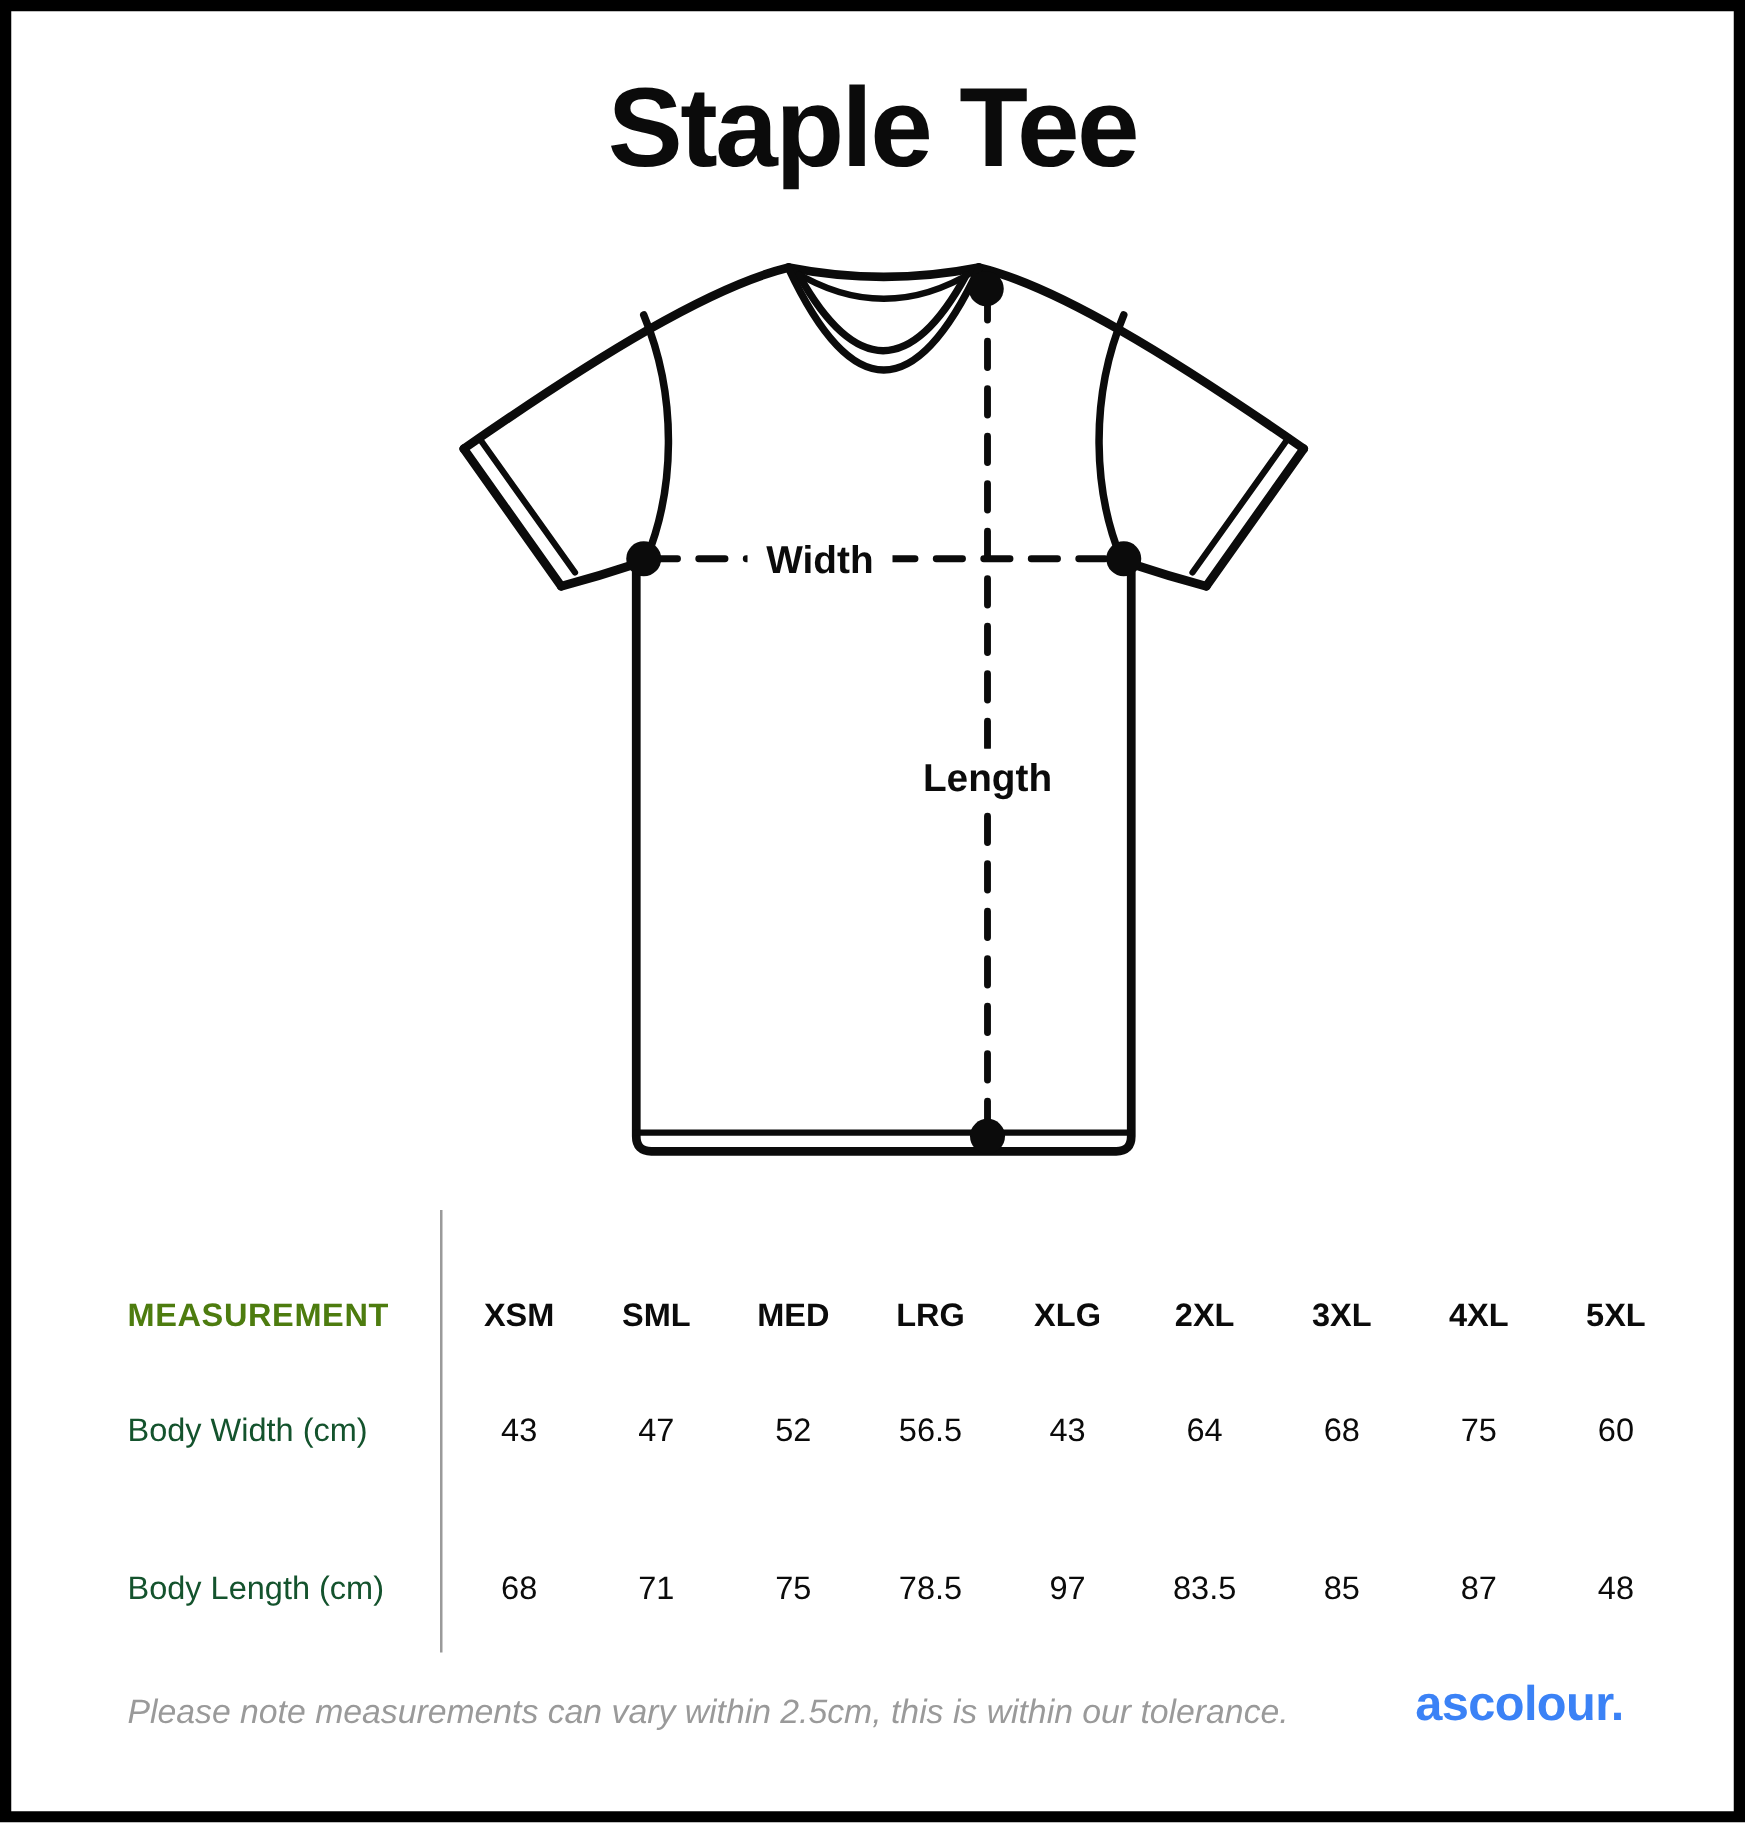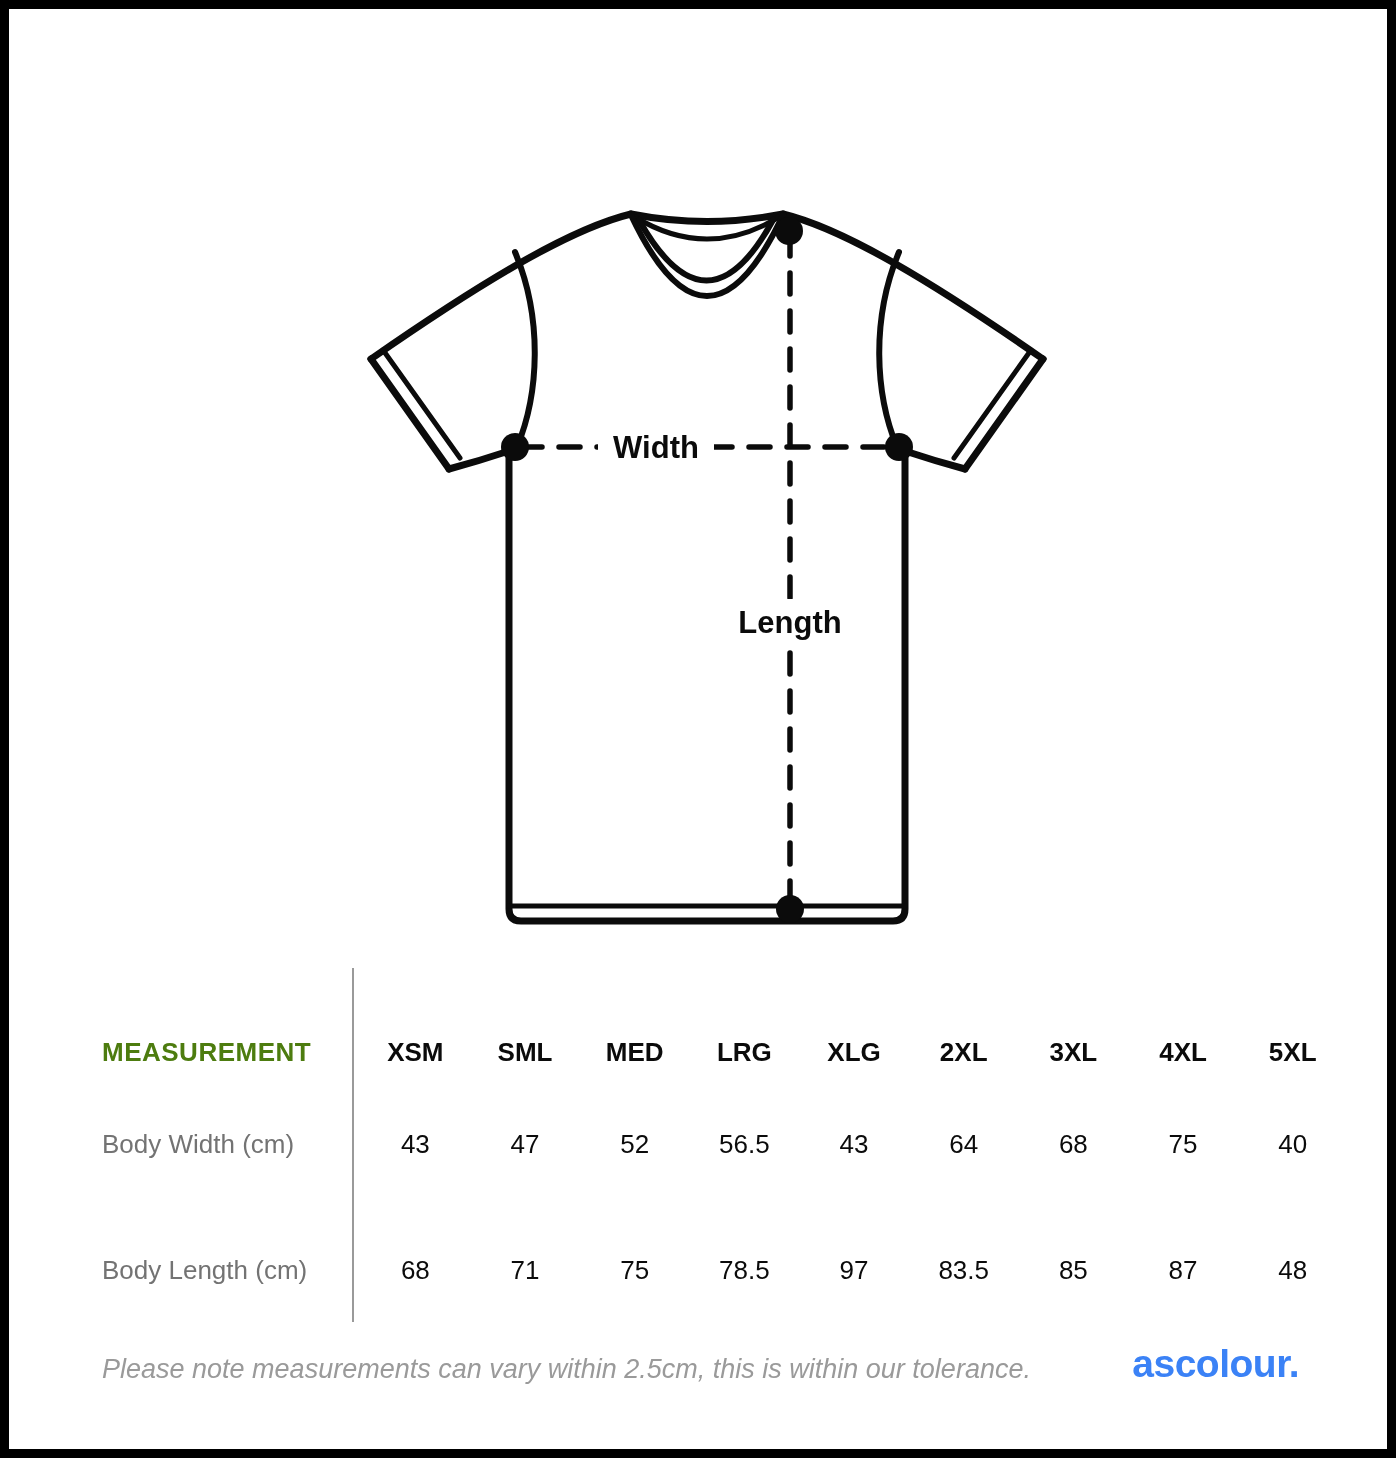--- a/index.html
+++ b/index.html
@@ -25,21 +25,21 @@
     font-weight:700;font-size:31px;fill:#0b0b0b;
   }
   
   .divider{
     position:absolute;left:343px;top:959px;
     width:2px;height:354px;background:#9a9a9a;
   }
   .t-row{position:absolute;left:0;width:100%;height:32px;}
   .t-row .row-label{
     position:absolute;left:93px;top:0;
-    font-size:26px;line-height:32px;color:#737373;white-space:nowrap;
+    font-size:26px;line-height:32px;color:#14532d;white-space:nowrap;
   }
   .t-row .row-label.hdr{font-weight:700;color:#4d7c0f;letter-spacing:0.5px;}
   .cells{
     position:absolute;left:367px;top:0;width:956px;height:32px;
     display:flex;
     gap:31px;
   }
   .cell{
     flex:1 1 0;
     text-align:center;
@@ -57,20 +57,21 @@
   .brand{
     position:absolute;right:88px;top:1333px;
     font-size:39px;line-height:44px;font-weight:700;letter-spacing:-0.5px;color:#3b82f6;
   }
 </style>
 </head>
 <body>
 
 <div class="page">
 
+  <div class="title">Staple Tee</div>
 
   <svg class="tee-svg" viewBox="0 0 728 740" fill="none" stroke="#0b0b0b" stroke-linecap="round" stroke-linejoin="round">
 
     <path stroke-width="7" d="M166,252 L166,710 Q166,722 178,722 L550,722 Q562,722 562,710 L562,252"></path>
 
     <path stroke-width="5" d="M166,707 L562,707"></path>
 
     <path stroke-width="7" d="M288,15 C226,30 136,85 28,160"></path>
     <path stroke-width="7" d="M440,15 C502,30 592,85 700,160"></path>
 
@@ -126,21 +127,21 @@
     <span class="row-label">Body Width (cm)</span>
     <div class="cells">
       <div class="cell">43</div>
       <div class="cell">47</div>
       <div class="cell">52</div>
       <div class="cell">56.5</div>
       <div class="cell">43</div>
       <div class="cell">64</div>
       <div class="cell">68</div>
       <div class="cell">75</div>
-      <div class="cell">40</div>
+      <div class="cell">60</div>
     </div>
   </div>
 
   <div class="t-row row-2">
     <span class="row-label">Body Length (cm)</span>
     <div class="cells">
       <div class="cell">68</div>
       <div class="cell">71</div>
       <div class="cell">75</div>
       <div class="cell">78.5</div>

